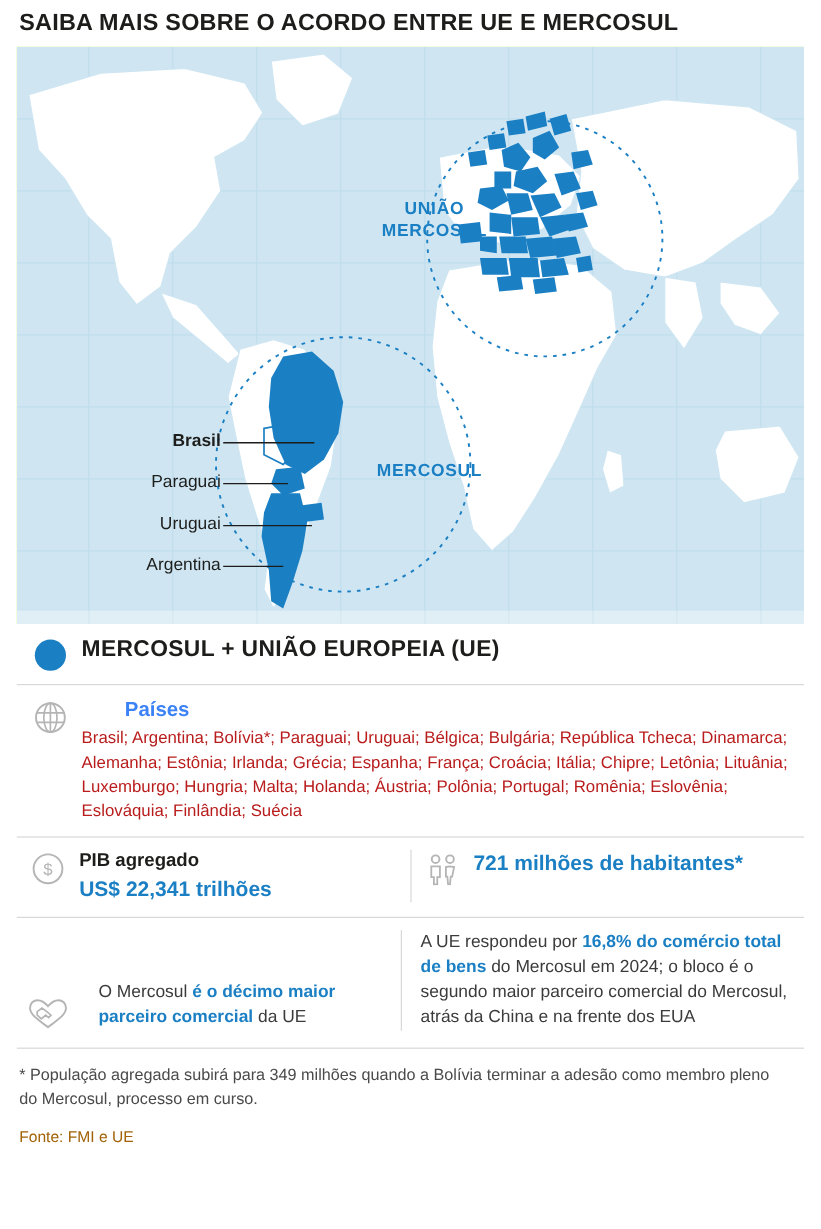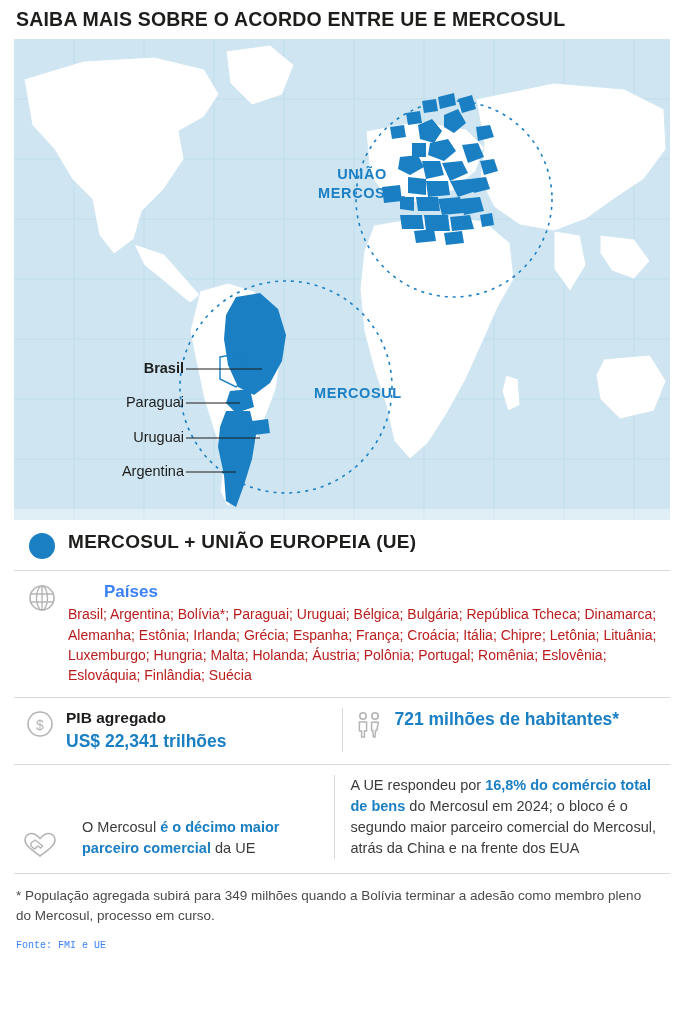--- a/index.html
+++ b/index.html
@@ -152,24 +152,23 @@
 
   
   .foot {
     font-size: 13.5px;
     color: #4a4a4a;
     line-height: 1.5;
     padding: 12px 2px 0 2px;
     max-width: 640px;
   }
   .source {
-    font-size: 10px;
-    color: #3b82f6;
+    font-size: 13px;
+    color: #a16207;
     padding: 14px 2px 0 2px;
-    font-family: Liberation Mono, monospace;
   }
   .icon-svg { display:block; }
 </style>
 </head>
 <body>
 
 <div class="page">
 
   <div class="title">SAIBA MAIS SOBRE O ACORDO ENTRE UE E MERCOSUL</div>
 

